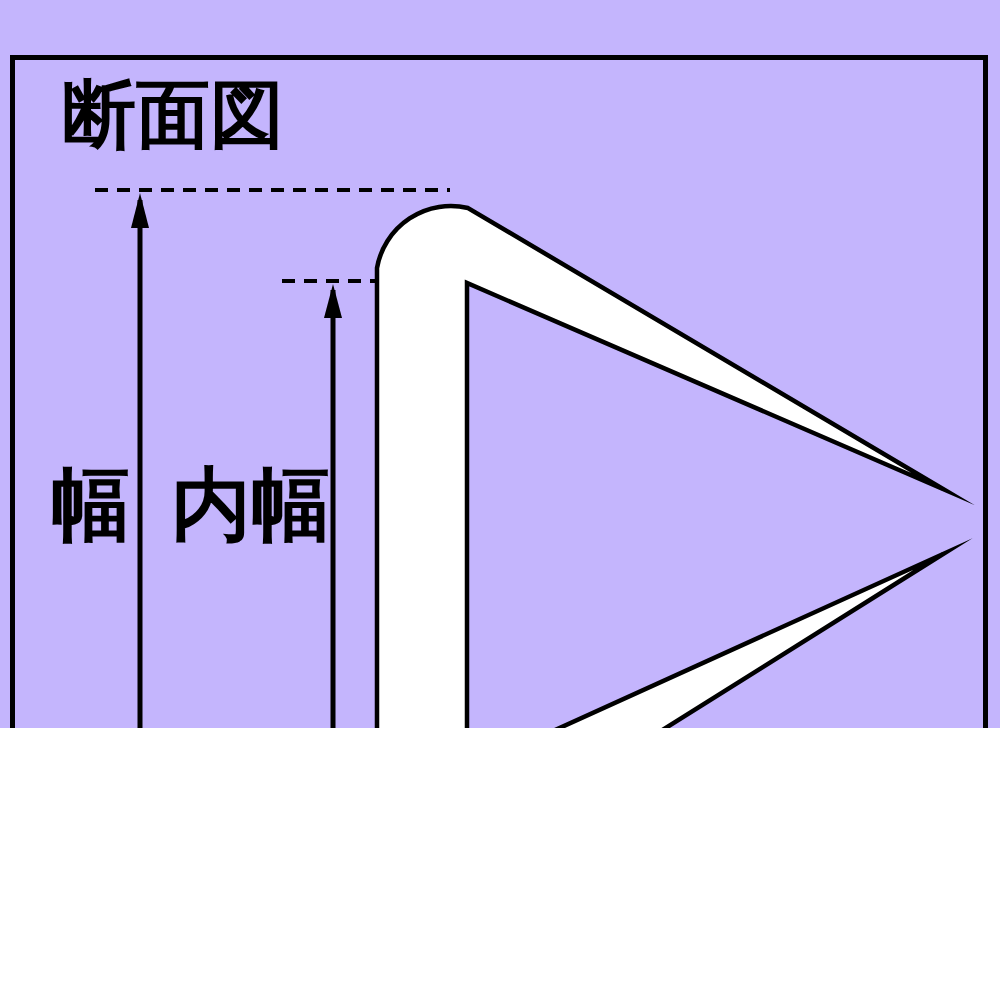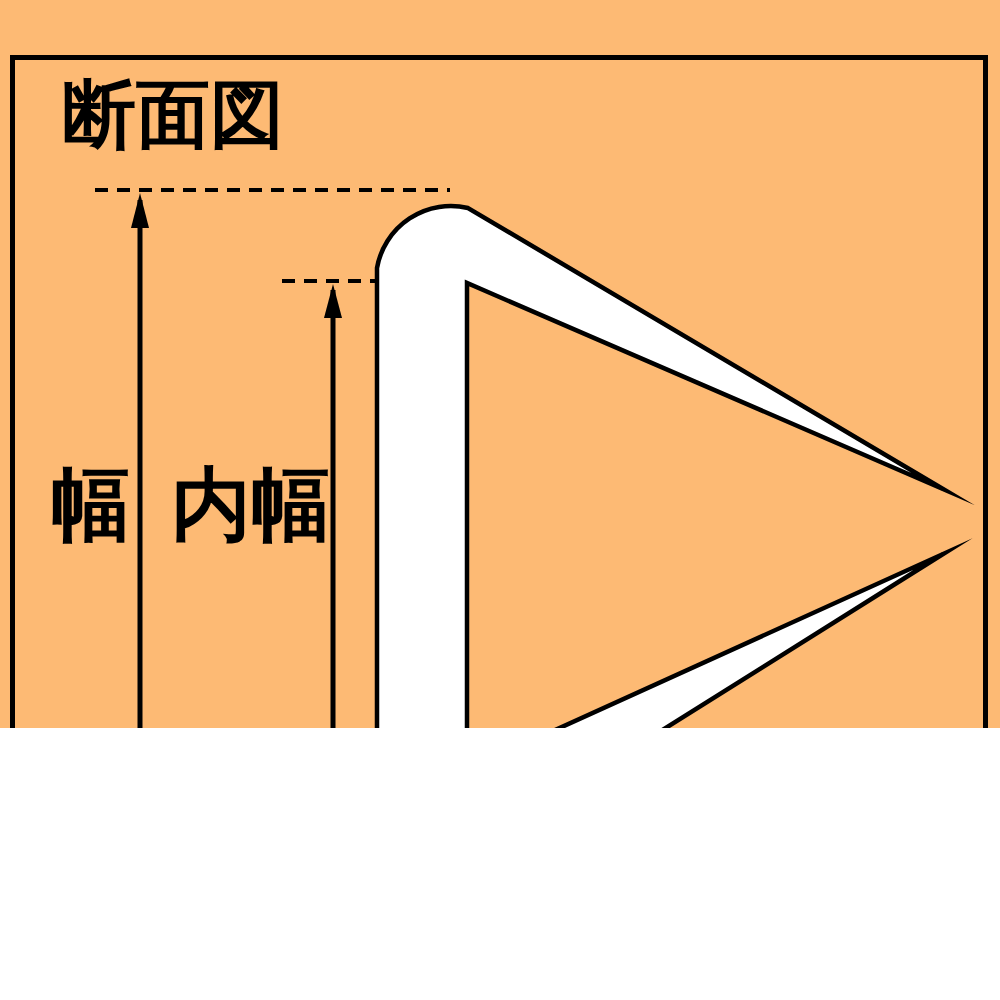--- a/index.html
+++ b/index.html
@@ -4,21 +4,21 @@
 <style>
   html, body {
     margin: 0;
     padding: 0;
     background: #ffffff;
   }
   .canvas {
     position: relative;
     width: 1000px;
     height: 728px;
-    background: #fdba74;
+    background: #c4b5fd;
     overflow: hidden;
   }
   svg {
     display: block;
   }
   .kanji {
     font-family: "DejaVu Sans", "Liberation Sans", sans-serif;
     font-weight: bold;
     fill: #000000;
   }

